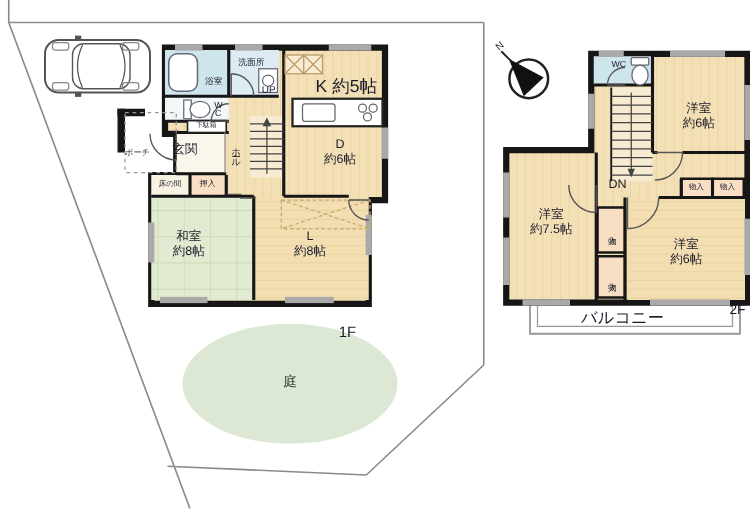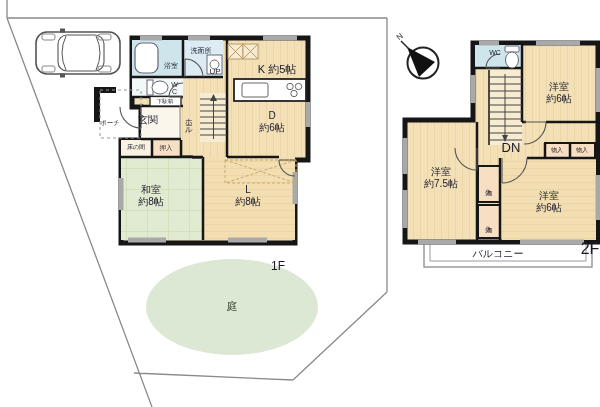--- a/index.html
+++ b/index.html
@@ -200,48 +200,48 @@
 </svg>
 
 <div>
   <div class="lbl" style="left:171px;top:66px;font-size:7px">浴室</div>
   <div class="lbl" style="left:201px;top:51px;font-size:7px">洗面所</div>
   <div class="lbl v" style="left:174px;top:88px;font-size:7px">WC</div>
   <div class="lbl" style="left:165px;top:101px;font-size:5.5px">下駄箱</div>
   <div class="lbl" style="left:148px;top:120px;font-size:10px">玄関</div>
   <div class="lbl v" style="left:188px;top:121px;font-size:7.5px">ホール</div>
   <div class="lbl" style="left:215px;top:72px;font-size:8px">UP</div>
-  <div class="lbl" style="left:277px;top:69px;font-size:11px">K 約5帖</div>
+  <div class="lbl" style="left:277px;top:69px;font-size:14px">K 約5帖</div>
   <div class="lbl" style="left:272px;top:122px;font-size:10px">D
 約6帖</div>
   <div class="lbl" style="left:166px;top:148px;font-size:6.5px">押入</div>
   <div class="lbl" style="left:136px;top:148px;font-size:6px">床の間</div>
   <div class="lbl" style="left:151px;top:196px;font-size:10px">和室
 約8帖</div>
   <div class="lbl" style="left:248px;top:196px;font-size:10px">L
 約8帖</div>
   <div class="lbl" style="left:110px;top:123px;font-size:6.5px">ポーチ</div>
   <div class="lbl" style="left:278px;top:266px;font-size:12px">1F</div>
 </div>
 
 <div>
   <div class="lbl" style="left:495px;top:53px;font-size:7px">WC</div>
-  <div class="lbl" style="left:511px;top:148px;font-size:13px">DN</div>
+  <div class="lbl" style="left:494px;top:148px;font-size:10px">DN</div>
   <div class="lbl" style="left:559px;top:93px;font-size:10px">洋室
 約6帖</div>
   <div class="lbl" style="left:441px;top:178px;font-size:10px">洋室
 約7.5帖</div>
   <div class="lbl" style="left:549px;top:202px;font-size:10px">洋室
 約6帖</div>
   <div class="lbl" style="left:557px;top:151px;font-size:6px">物入</div>
   <div class="lbl" style="left:582px;top:151px;font-size:6px">物入</div>
   <div class="lbl v" style="left:489px;top:184px;font-size:6.5px">物入</div>
   <div class="lbl v" style="left:489px;top:221px;font-size:6.5px">物入</div>
-  <div class="lbl" style="left:498px;top:254px;font-size:10px">バルコニー</div>
-  <div class="lbl" style="left:590px;top:249px;font-size:16px">2F</div>
+  <div class="lbl" style="left:498px;top:254px;font-size:13px">バルコニー</div>
+  <div class="lbl" style="left:590px;top:249px;font-size:11px">2F</div>
 </div>
 
 <div>
   <div class="lbl" style="left:232px;top:306px;font-size:11px;color:#334433">庭</div>
   <div class="lbl rot" style="left:400px;top:37px;font-size:8px">N</div>
 </div>
 
 </div>
 
 </body></html>

